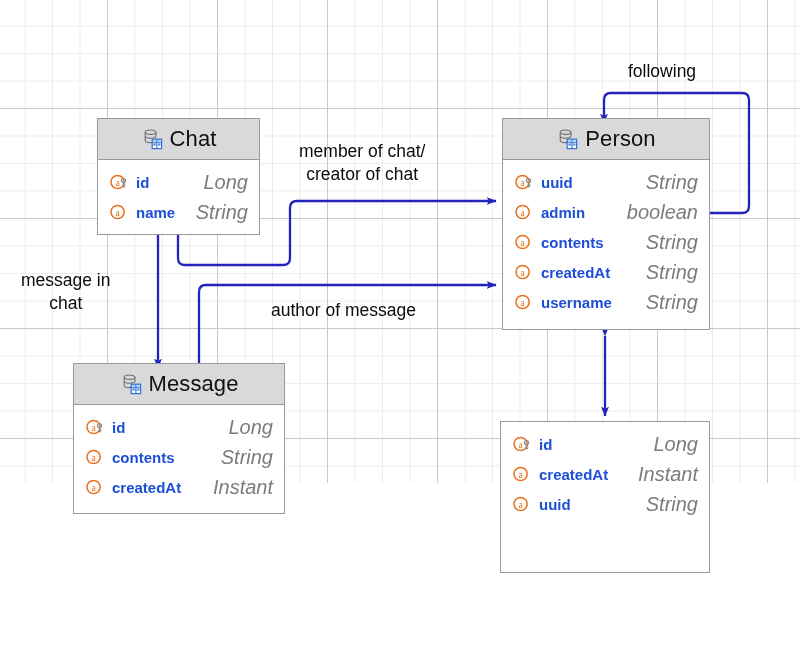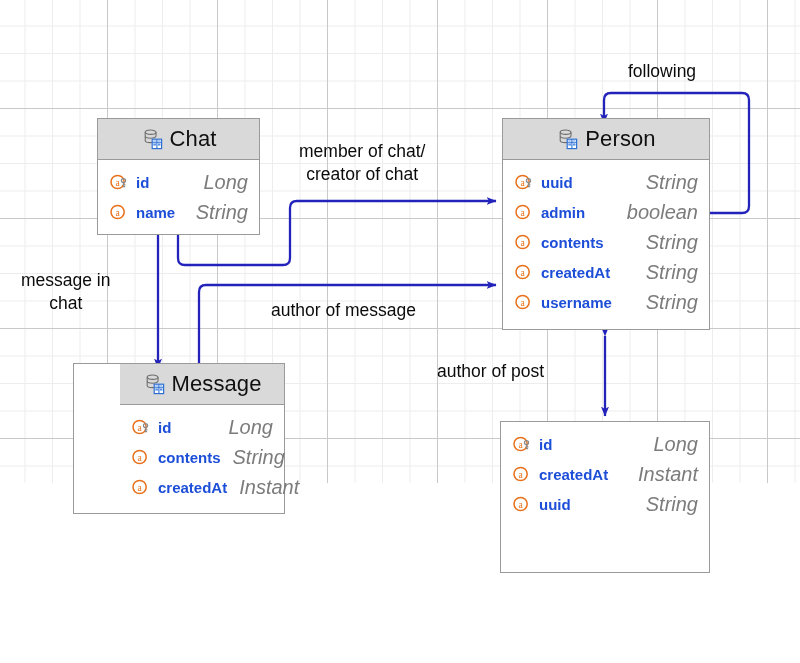--- a/index.html
+++ b/index.html
@@ -143,21 +143,20 @@
     <div>creator of chat</div>
   </div>
 
   <div class="edge-label center" style="left:21px; top:269px;">
     <div>message in</div>
     <div>chat</div>
   </div>
 
   <div class="edge-label" style="left:271px; top:299px;text-align:center;">author of message</div>
 
-  <div class="edge-label" style="left:437px; top:360px;">author of post</div>
 
   <div id="entity-layer">
       <div class="entity" style="left: 97px; top: 118px; width: 163px; height: 117px;">
         <div class="entity-header">
           <span style="display: inline-flex;">
             <svg width="22" height="22" viewBox="0 0 22 22">
               <g fill="none" stroke="#6e6e6e" stroke-width="1.1">
                 <ellipse cx="9.6" cy="4.2" rx="5.4" ry="2.2"></ellipse>
                 <path d="M4.2,4.2 L4.2,8.0 C4.2,9.2 6.6,10.2 9.6,10.2 C12.6,10.2 15,9.2 15,8.0 L15,4.2"></path>
                 <path d="M4.2,8.6 L4.2,12.4 C4.2,13.6 6.6,14.6 9.6,14.6 C10.3,14.6 11,14.55 11.6,14.46"></path>
@@ -258,21 +257,21 @@
           <div class="attr-row">
             <span class="attr-icon"><svg width="20" height="20" viewBox="0 0 20 20">
                 <circle cx="8.6" cy="10" r="6.6" fill="#ffffff" stroke="#e8701a" stroke-width="1.5"></circle>
                 <text x="8.6" y="13.6" text-anchor="middle" font-family="Liberation Serif, serif" font-size="9.6" fill="#e8701a">a</text>
               </svg></span>
             <span class="attr-name">username</span>
             <span class="attr-type">String</span>
           </div>
         </div>
       </div>
-      <div class="entity" style="left: 73px; top: 363px; width: 212px; height: 151px; padding-left: 46px;">
+      <div class="entity" style="left: 73px; top: 363px; width: 212px; height: 151px;">
         <div class="entity-header">
           <span style="display: inline-flex;">
             <svg width="22" height="22" viewBox="0 0 22 22">
               <g fill="none" stroke="#6e6e6e" stroke-width="1.1">
                 <ellipse cx="9.6" cy="4.2" rx="5.4" ry="2.2"></ellipse>
                 <path d="M4.2,4.2 L4.2,8.0 C4.2,9.2 6.6,10.2 9.6,10.2 C12.6,10.2 15,9.2 15,8.0 L15,4.2"></path>
                 <path d="M4.2,8.6 L4.2,12.4 C4.2,13.6 6.6,14.6 9.6,14.6 C10.3,14.6 11,14.55 11.6,14.46"></path>
               </g>
               <g>
                 <rect x="11.2" y="11.2" width="9.4" height="9.4" fill="#ffffff" stroke="#2e6fd4" stroke-width="1.2"></rect>

